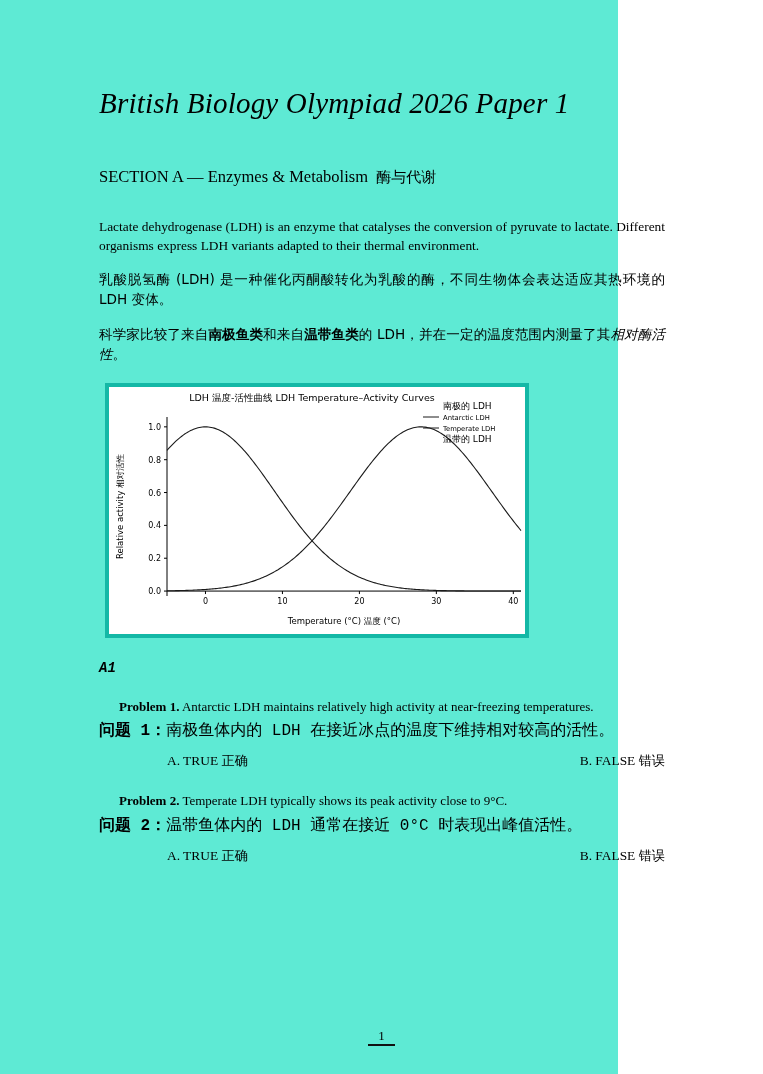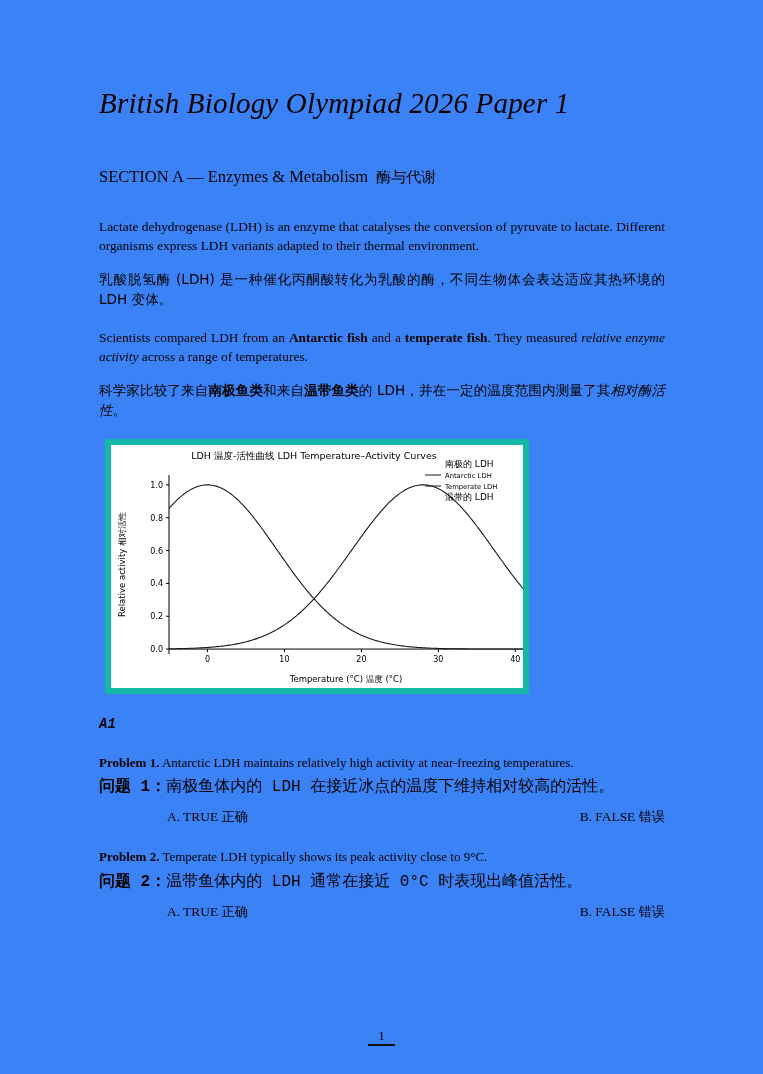--- a/index.html
+++ b/index.html
@@ -12,23 +12,23 @@
     height: 1074px;
     position: relative;
     font-family: "Liberation Serif", "DejaVu Serif", serif;
     color: #000000;
     overflow: hidden;
   }
 
   .page {
     position: absolute;
     left: 0; top: 0;
-    width: 763px;
+    width: 618px;
     height: 1074px;
-    background: #3b82f6;
+    background: #5eead4;
   }
 
   .content {
     position: absolute;
     left: 99px;
     top: 0;
     width: 566px;
   }
 
   
@@ -80,21 +80,21 @@
 
   
   .figure {
     margin: 0;
     padding-top: 18px;
     padding-left: 6px;
   }
   .figure-box {
     width: 424px;
     height: 255px;
-    border: 6px solid #14b8a6;
+    border: 4px solid #14b8a6;
     background: #ffffff;
     box-sizing: border-box;
     position: relative;
   }
   .figure-box svg { display: block; }
 
   
   .q-id {
     font-size: 14px;
     font-weight: bold;
@@ -117,21 +117,21 @@
     font-size: 14px;
   }
 
   
   .problem { padding-top: 22px; }
   .problem-en {
     font-size: 13px;
     line-height: 1.35;
     margin: 0;
   }
-  .problem-en .lead { font-weight: bold; }
+  .problem-en .lead { font-weight: bold; margin-left: 20px; }
   .problem-cn {
     font-family: Liberation Mono, monospace;
     font-size: 16px;
     line-height: 1.45;
     margin: 0;
     padding-top: 5px;
   }
   .problem-cn .lead { font-weight: bold; }
   .options {
     margin: 0;
@@ -170,21 +170,20 @@
   <div class="content">
 
     <h1 class="doc-title">British Biology Olympiad 2026 Paper 1</h1>
 
     <h2 class="section-head"><span>SECTION A — Enzymes &amp; Metabolism</span>&nbsp;&nbsp;<span class="cjk">酶与代谢</span></h2>
 
     <p class="para en para-en-1">Lactate dehydrogenase (LDH) is an enzyme that catalyses the conversion of pyruvate to lactate. Different organisms express LDH variants adapted to their thermal environment.</p>
 
     <p class="para-cn">乳酸脱氢酶 (LDH) 是一种催化丙酮酸转化为乳酸的酶，不同生物体会表达适应其热环境的 LDH 变体。</p>
 
-    <p class="para en para-en-2"><span>Scientists compared LDH from an </span><b>Antarctic fish</b><span> and a </span><b>temperate fish</b><span>. They measured </span><i>relative enzyme activity</i><span> across a range of temperatures.</span></p>
 
     <p class="para-cn"><span>科学家比较了来自</span><b>南极鱼类</b><span>和来自</span><b>温带鱼类</b><span>的 LDH，并在一定的温度范围内测量了其</span><i>相对酶活性</i><span>。</span></p>
 
     <div class="figure">
       <div class="figure-box">
         <svg id="ldh-chart" width="422" height="253" viewBox="0 0 422 253">
             <text x="203" y="14" text-anchor="middle" font-size="9.5" fill="#000" font-family="&quot;DejaVu Sans&quot;,&quot;Liberation Sans&quot;,sans-serif">LDH 温度-活性曲线  LDH Temperature–Activity Curves</text>
             <line x1="58" y1="30" x2="58" y2="209" stroke="#000" stroke-width="1"></line>
             <line x1="58" y1="204.07339449541286" x2="412" y2="204.07339449541286" stroke="#000" stroke-width="1"></line>
             <line x1="55" y1="204.07339449541286" x2="58" y2="204.07339449541286" stroke="#000" stroke-width="1"></line>

